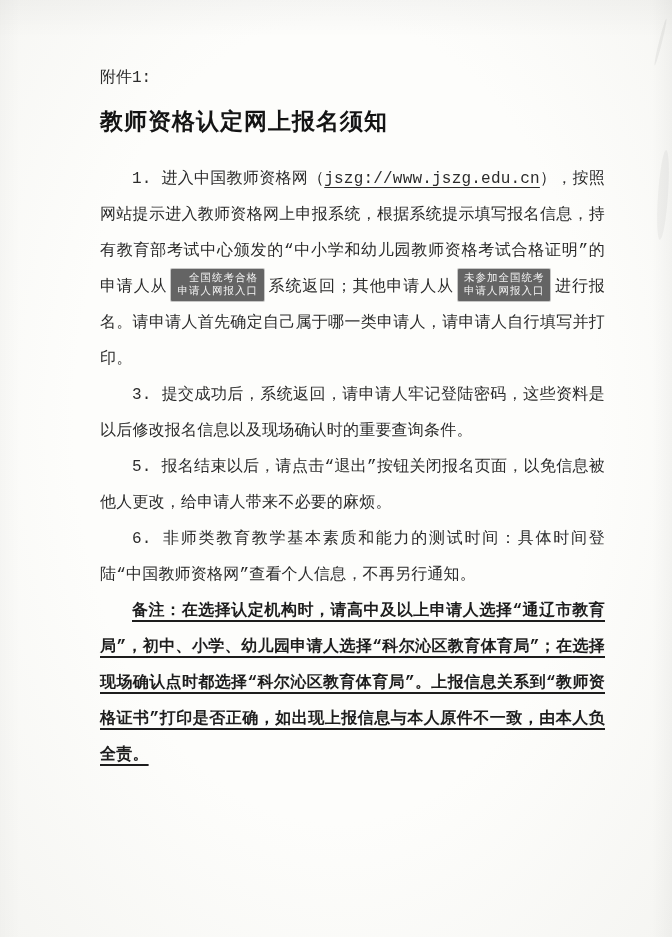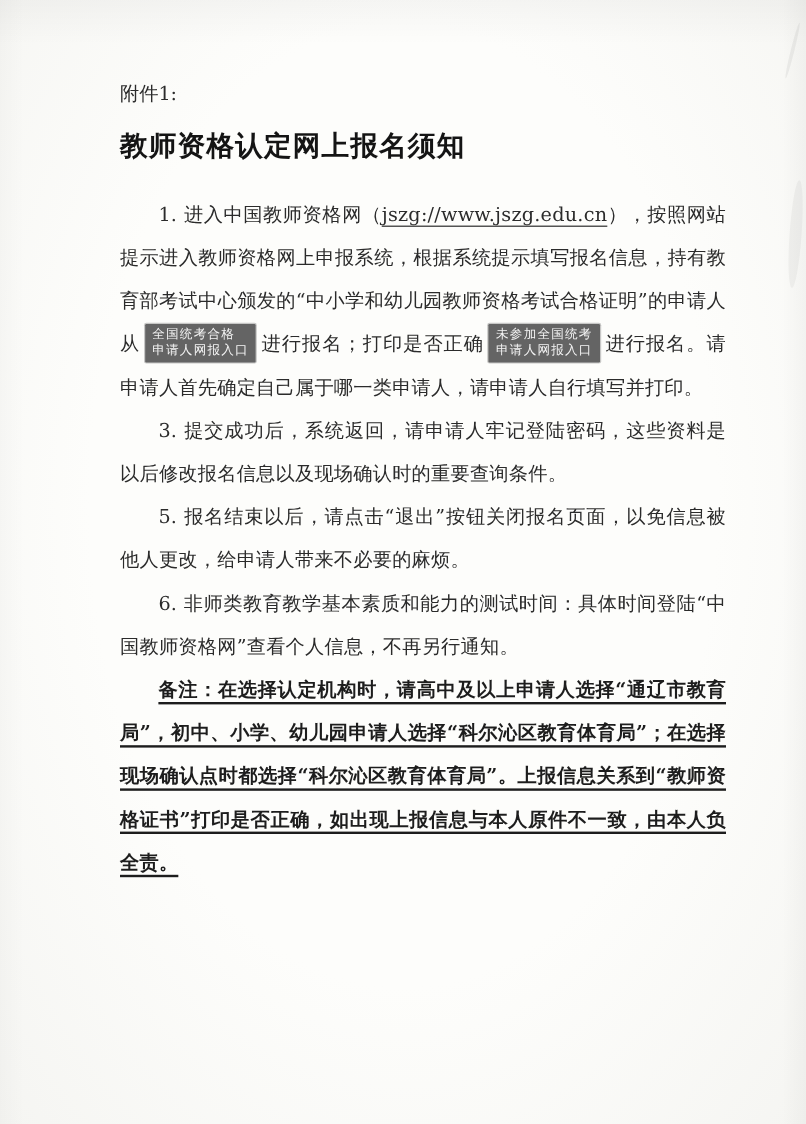--- a/index.html
+++ b/index.html
@@ -22,21 +22,21 @@
     position: absolute; right: 10px; top: 18px; width: 3px; height: 48px;
     background: rgba(120,120,120,0.10); border-radius: 60%;
     transform: rotate(14deg);
   }
   .smudge-b {
     position: absolute; right: 4px; top: 150px; width: 10px; height: 90px;
     background: rgba(120,120,120,0.07); border-radius: 50%;
     transform: rotate(4deg);
   }
   .content {
-    position: absolute; left: 100px; top: 66px; width: 505px;
+    position: absolute; left: 100px; top: 66px; width: 505px; font-family: Liberation Mono, monospace;
   }
   .attachment {
     font-size: 16px; line-height: 24px; margin: 0 0 16px 0;
   }
   .doc-title {
     font-size: 23px; font-weight: bold; color: #141414;
     letter-spacing: 1px;
     margin: 0 0 24px 0;
   }
   .para {
@@ -47,21 +47,21 @@
   .url {
     text-decoration: underline; text-underline-offset: 4px;
     word-break: break-all;
   }
   .entry-btn {
     display: inline-block; vertical-align: middle;
     background: #646464; color: #f4f4f4;
     padding: 3px 6px; margin: 0 4px 3px 4px;
     border-radius: 1px;
     box-shadow: 0 0 0 1px rgba(40,40,40,0.25);
-    text-indent: 0; text-align: left;
+    text-indent: 0; text-align: right;
     font-size: 10.5px; line-height: 13px; letter-spacing: 1px;
   }
   .entry-btn span { display: block; }
   .remark {
     font-weight: bold; color: #1d1d1d;
     text-decoration: underline;
     text-underline-offset: 5px;
     text-decoration-thickness: 1.5px;
   }
 </style>
@@ -71,21 +71,21 @@
 <div class="page">
   <div class="smudge-a"></div>
   <div class="smudge-b"></div>
 
   <div class="content">
 
     <p class="attachment">附件1:</p>
 
     <h1 class="doc-title">教师资格认定网上报名须知</h1>
 
-    <p class="para"><span>1. 进入中国教师资格网（</span><span class="url">jszg://www.jszg.edu.cn</span><span>），按照网站提示进入教师资格网上申报系统，根据系统提示填写报名信息，持有教育部考试中心颁发的“中小学和幼儿园教师资格考试合格证明”的申请人从</span><span class="entry-btn"><span>全国统考合格</span><span>申请人网报入口</span></span><span>进行报名；打印是否正确</span><span class="entry-btn"><span>未参加全国统考</span><span>申请人网报入口</span></span><span>进行报名。请申请人首先确定自己属于哪一类申请人，请申请人自行填写并打印。</span></p>
+    <p class="para"><span>1. 进入中国教师资格网（</span><span class="url">jszg://www.jszg.edu.cn</span><span>），按照网站提示进入教师资格网上申报系统，根据系统提示填写报名信息，持有教育部考试中心颁发的“中小学和幼儿园教师资格考试合格证明”的申请人从</span><span class="entry-btn"><span>全国统考合格</span><span>申请人网报入口</span></span><span>系统返回；其他申请人从</span><span class="entry-btn"><span>未参加全国统考</span><span>申请人网报入口</span></span><span>进行报名。请申请人首先确定自己属于哪一类申请人，请申请人自行填写并打印。</span></p>
 
 
     <p class="para">3. 提交成功后，系统返回，请申请人牢记登陆密码，这些资料是以后修改报名信息以及现场确认时的重要查询条件。</p>
 
 
     <p class="para">5. 报名结束以后，请点击“退出”按钮关闭报名页面，以免信息被他人更改，给申请人带来不必要的麻烦。</p>
 
     <p class="para">6. 非师类教育教学基本素质和能力的测试时间：具体时间登陆“中国教师资格网”查看个人信息，不再另行通知。</p>
 
     <p class="para remark">备注：在选择认定机构时，请高中及以上申请人选择“通辽市教育局”，初中、小学、幼儿园申请人选择“科尔沁区教育体育局”；在选择现场确认点时都选择“科尔沁区教育体育局”。上报信息关系到“教师资格证书”打印是否正确，如出现上报信息与本人原件不一致，由本人负全责。</p>

